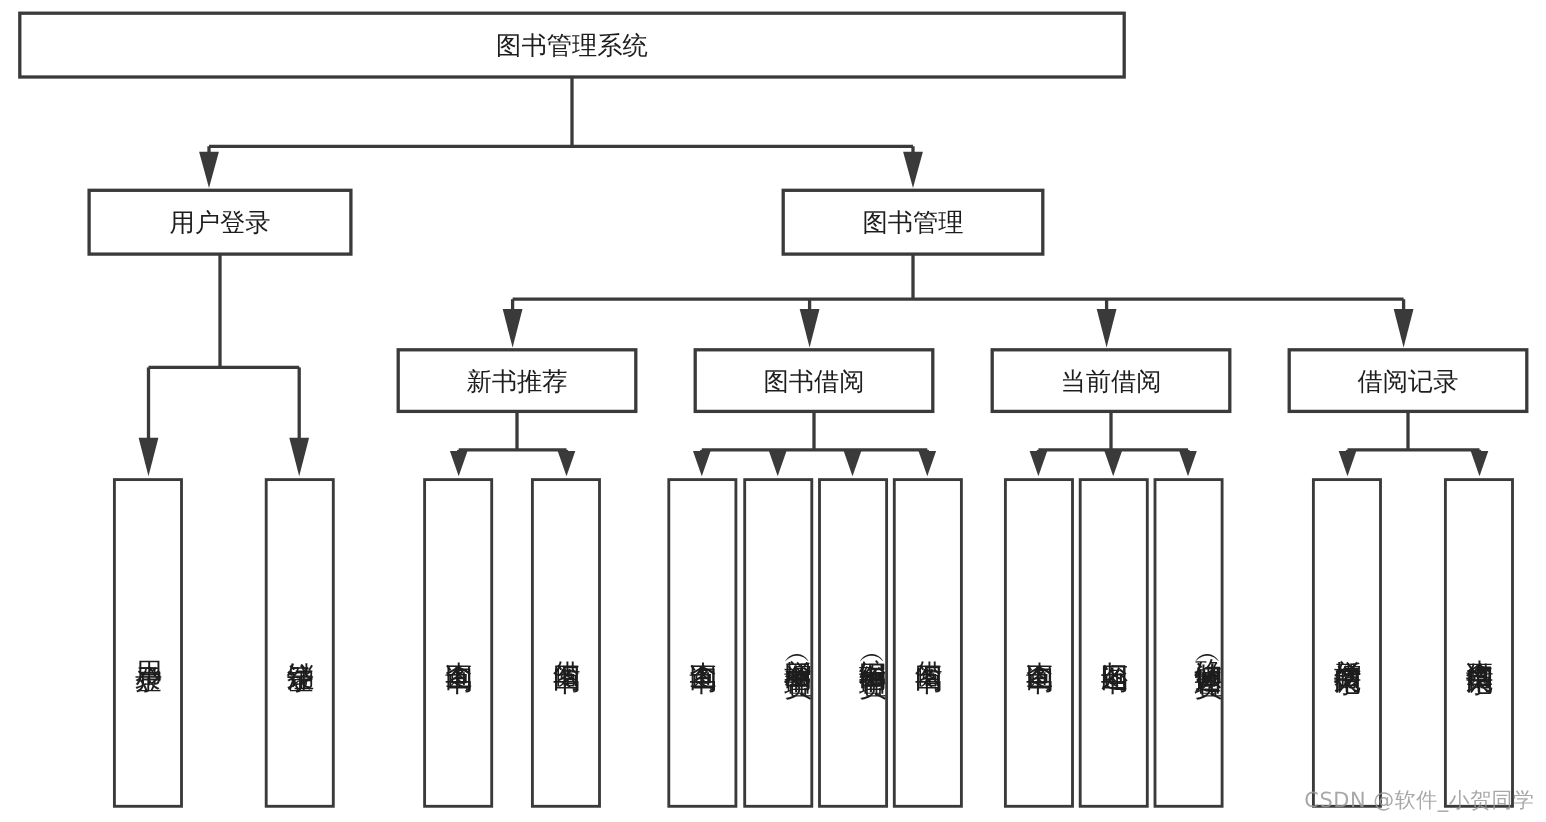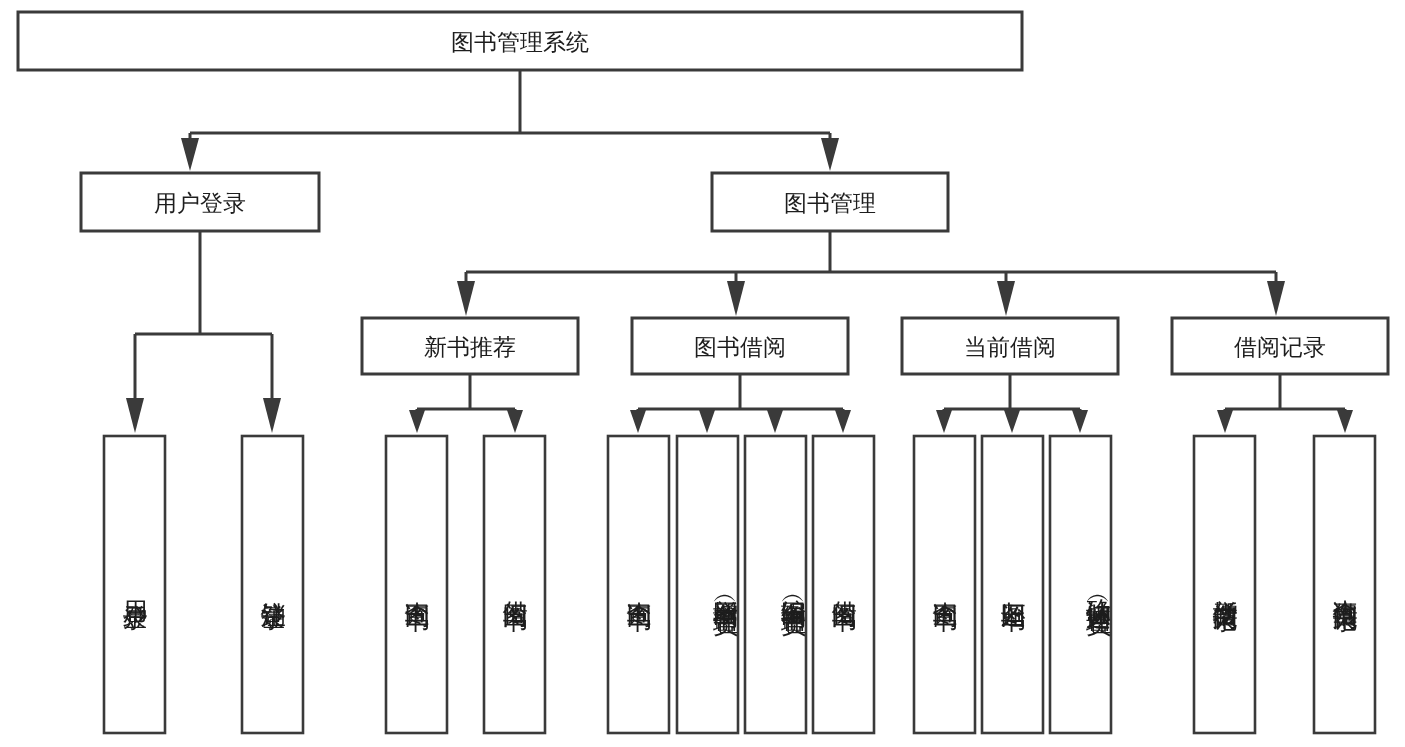--- a/index.html
+++ b/index.html
@@ -199,14 +199,15 @@
     <div class="leaf-label" style="left:677px; top:436px; width:61px; height:297px; display:flex; align-items:flex-start; justify-content:center; padding-top:6px; box-sizing:border-box;">新增图书（管理员）</div>
     <div class="leaf-label" style="left:745px; top:436px; width:61px; height:297px; display:flex; align-items:flex-start; justify-content:center; padding-top:6px; box-sizing:border-box;">编辑图书（管理员）</div>
     <div class="leaf-label" style="left:813px; top:436px; width:61px; height:297px; display:flex; align-items:center; justify-content:center;">借阅图书</div>
     <div class="leaf-label" style="left:914px; top:436px; width:61px; height:297px; display:flex; align-items:center; justify-content:center;">查询图书</div>
     <div class="leaf-label" style="left:982px; top:436px; width:61px; height:297px; display:flex; align-items:center; justify-content:center;">归还图书</div>
     <div class="leaf-label" style="left:1050px; top:436px; width:61px; height:297px; display:flex; align-items:flex-start; justify-content:center; padding-top:6px; box-sizing:border-box;">确认归还（管理员）</div>
     <div class="leaf-label" style="left:1194px; top:436px; width:61px; height:297px; display:flex; align-items:center; justify-content:center;">新增借阅记录</div>
     <div class="leaf-label" style="left:1314px; top:436px; width:61px; height:297px; display:flex; align-items:center; justify-content:center;">查询借阅记录</div>
   </div>
 
+  <div class="watermark">CSDN @软件_小贺同学</div>
 
 </div>
 
 </body></html>

